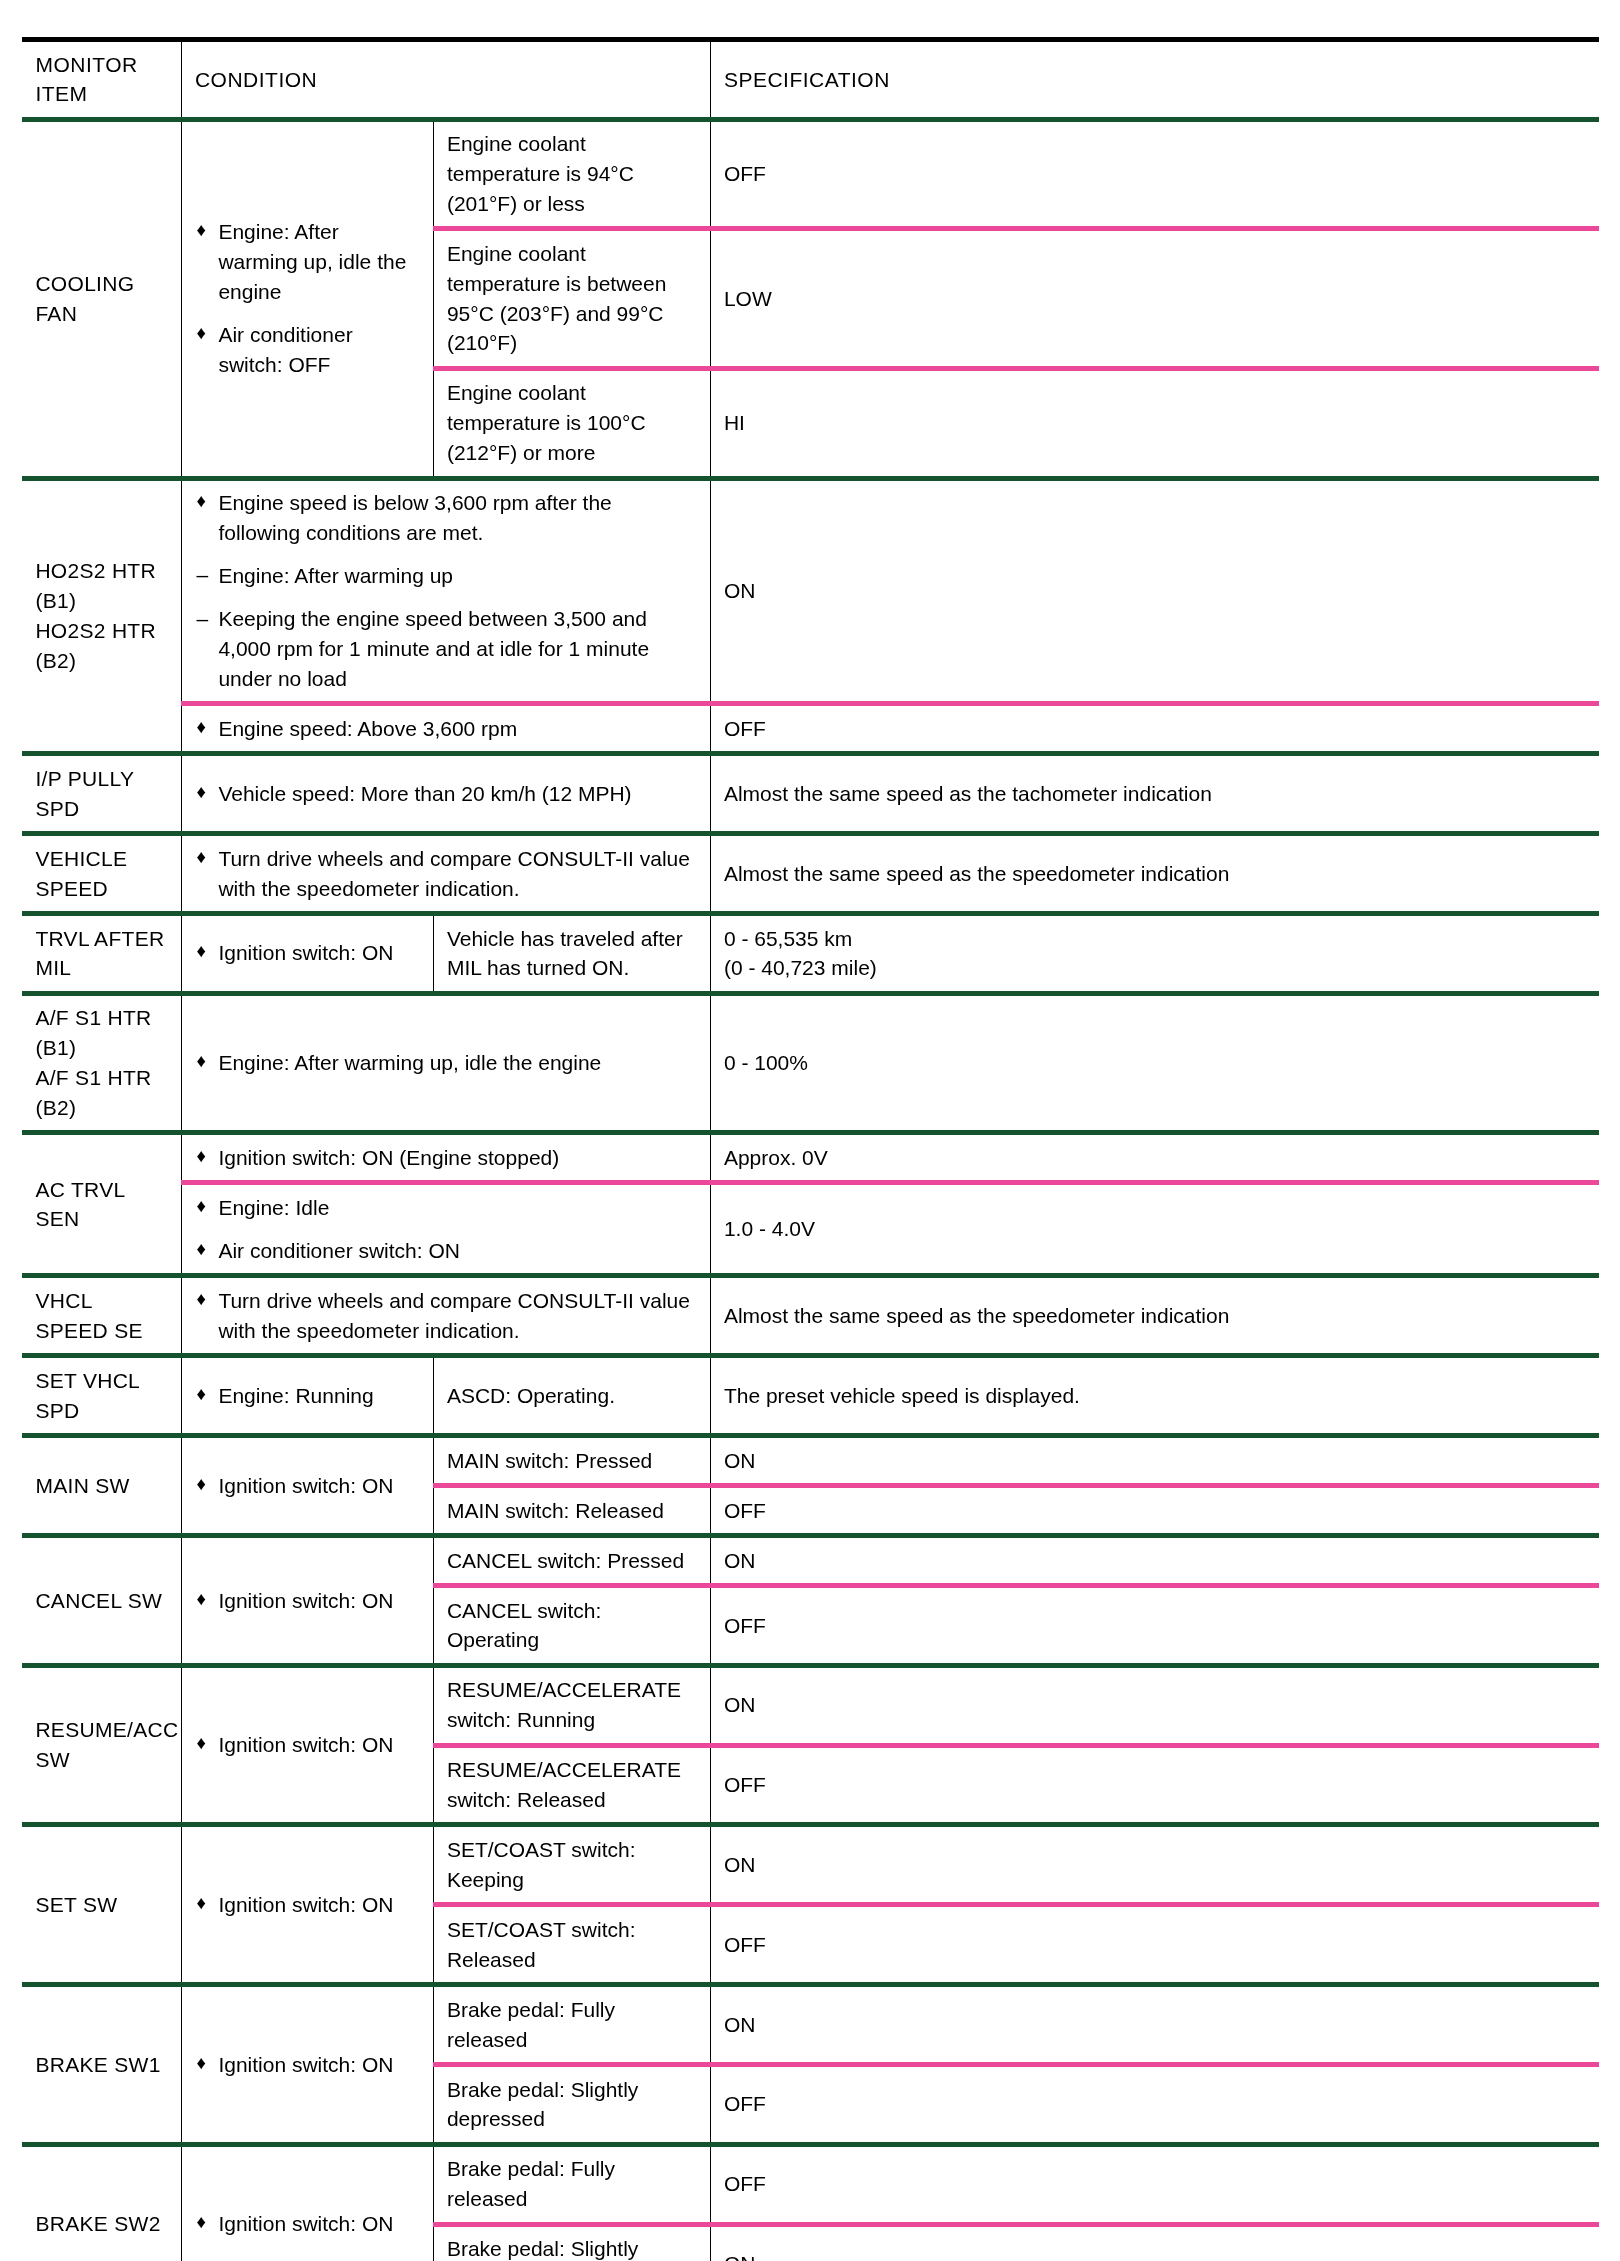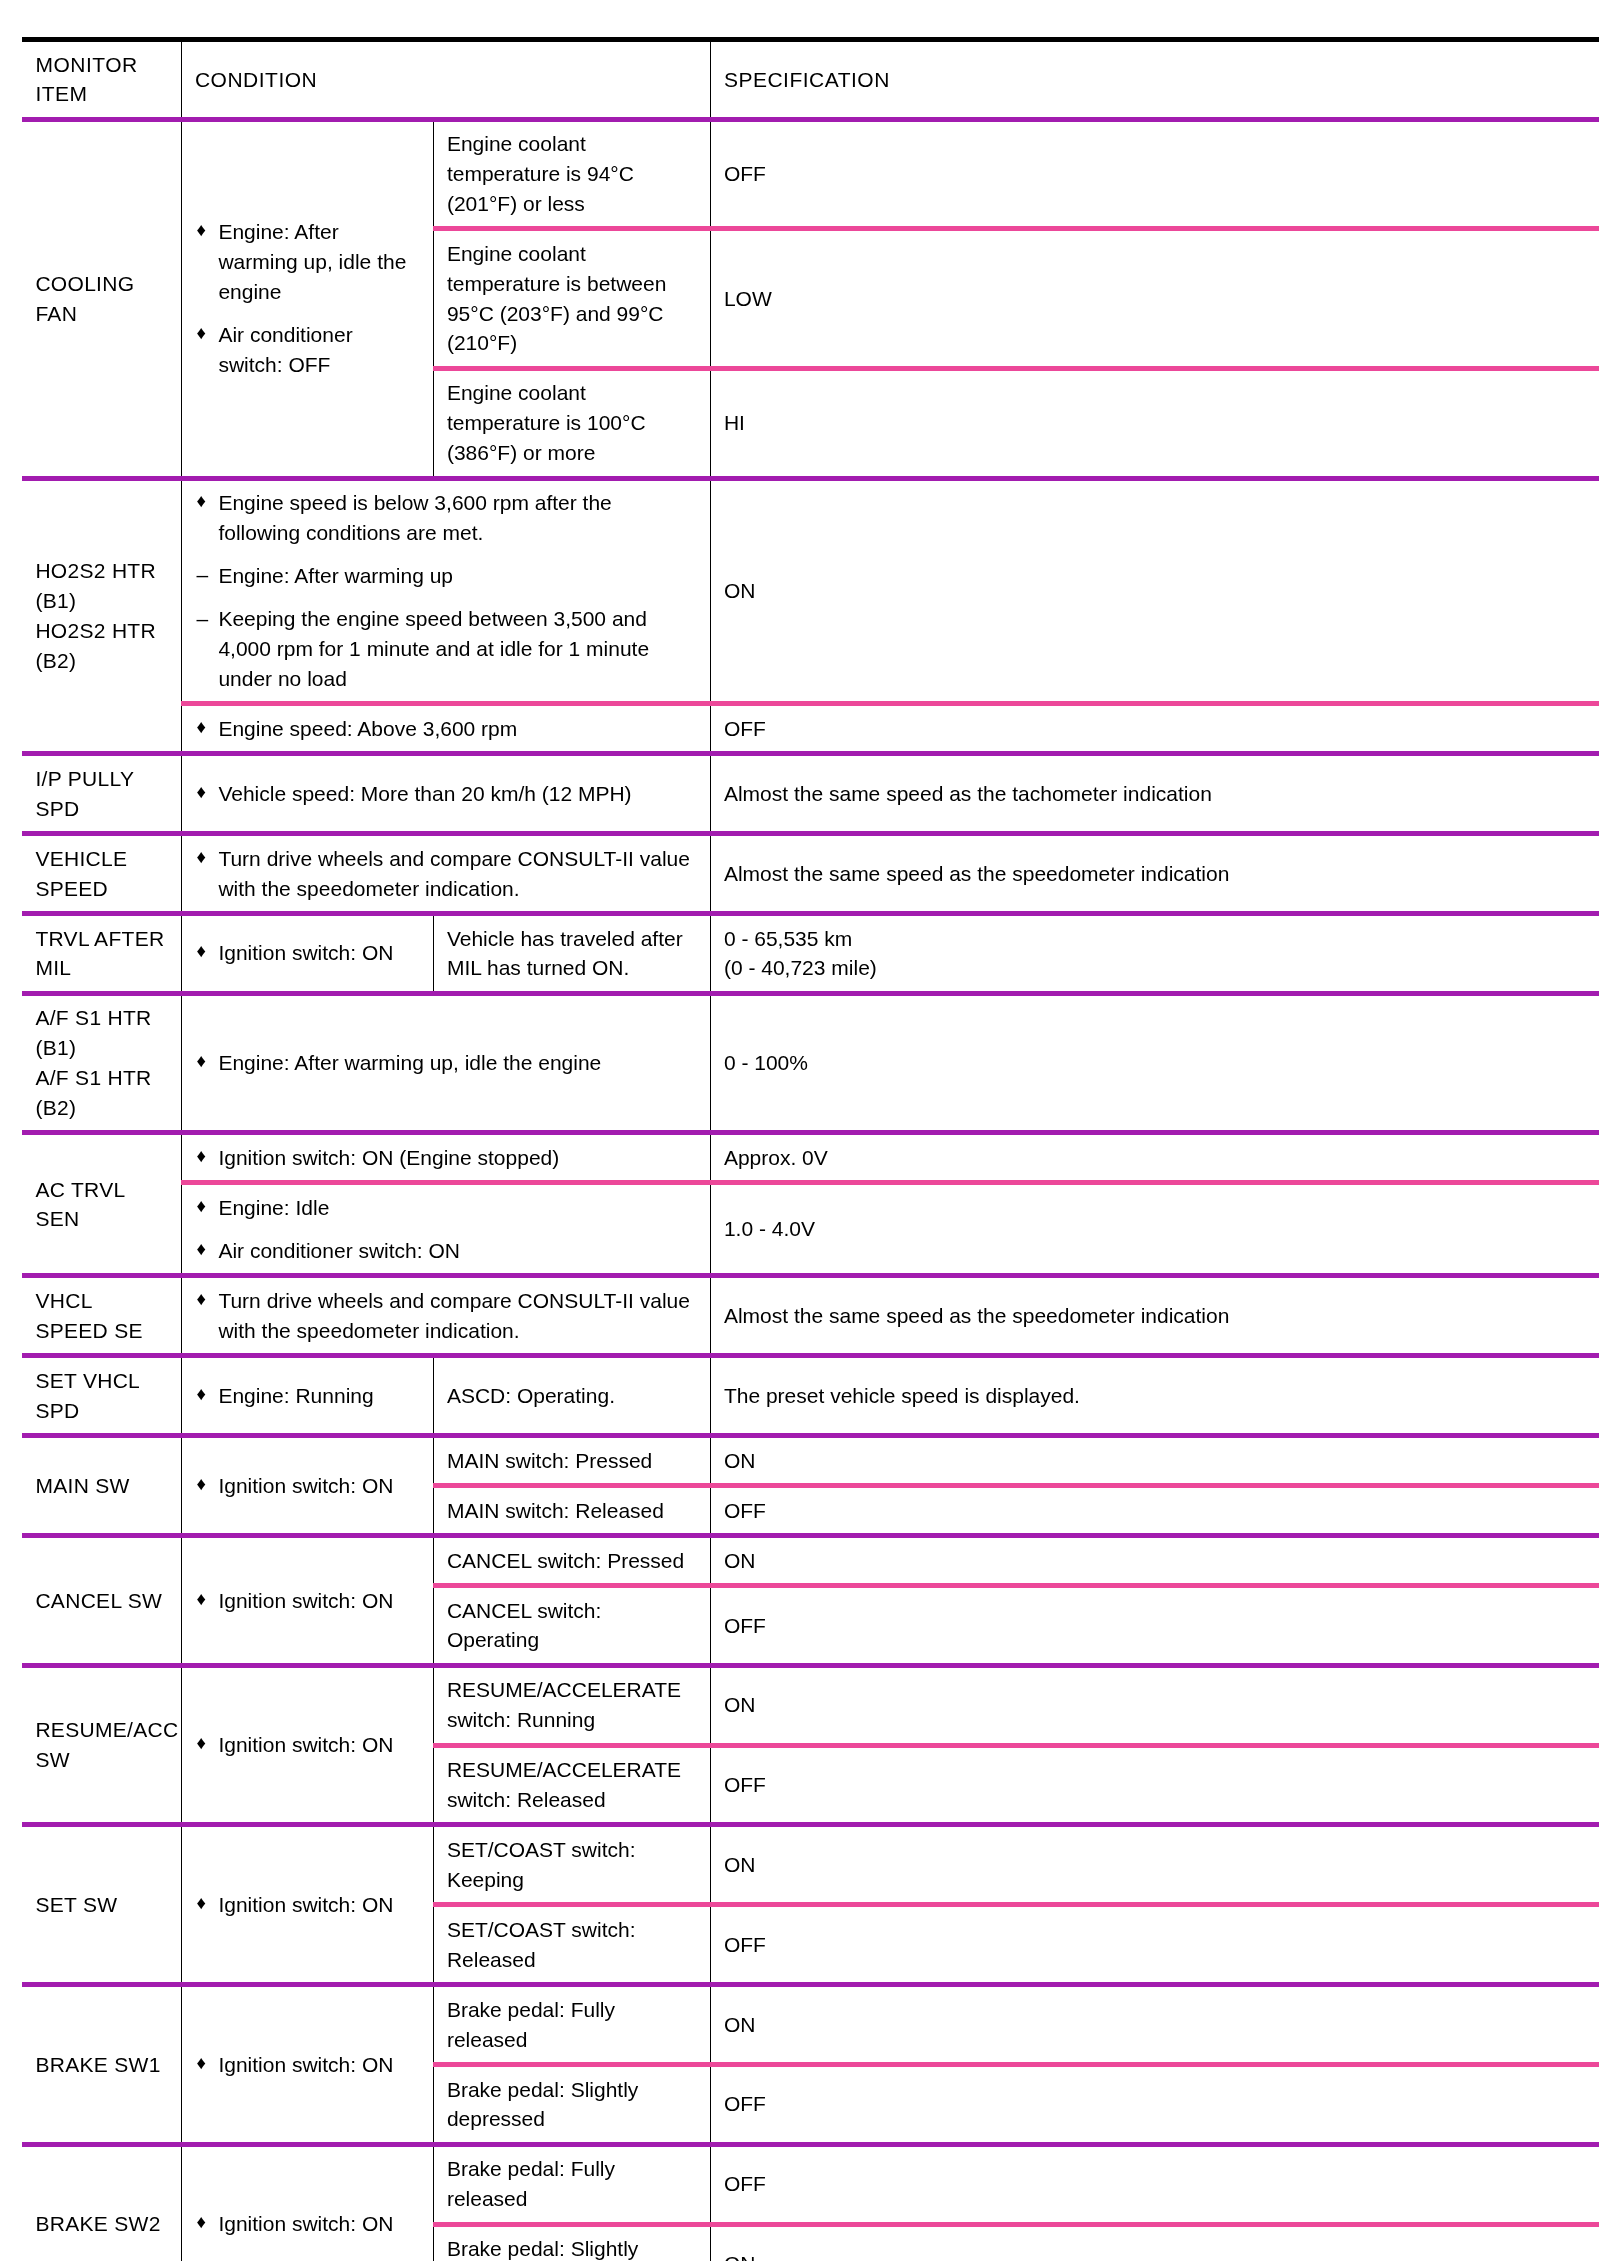--- a/index.html
+++ b/index.html
@@ -50,21 +50,21 @@
     text-align: center;
     border-top: none;
     border-bottom: 5px solid #000;
     padding-top: 11.8px;
     padding-bottom: 11.8px;
     letter-spacing: 0.5px;
   }
   thead th.hdr-mon { border-left: none; }
 
   
-  tr.group-start > td { border-top: 5px solid #a21caf; }
+  tr.group-start > td { border-top: 5px solid #14532d; }
   tr.sub-heavy > td { border-top: 5px solid #ec4899; }
 
   
 
   .item-cell {
     text-align: left;
     padding-left: 22px;
     letter-spacing: 0.3px;
   }
   .spec-cell {
@@ -131,21 +131,21 @@
           </ul>
         </td>
         <td>Engine coolant temperature is 94°C (201°F) or less</td>
         <td class="spec-cell">OFF</td>
       </tr>
       <tr class="sub-heavy">
         <td>Engine coolant temperature is between 95°C (203°F) and 99°C (210°F)</td>
         <td class="spec-cell">LOW</td>
       </tr>
       <tr class="sub-heavy">
-        <td>Engine coolant temperature is 100°C (386°F) or more</td>
+        <td>Engine coolant temperature is 100°C (212°F) or more</td>
         <td class="spec-cell">HI</td>
       </tr>
 
       <tr class="group-start">
         <td class="item-cell" rowspan="2">
           <span>HO2S2 HTR (B1)</span><br>
           <span>HO2S2 HTR (B2)</span>
         </td>
         <td colspan="2">
           <ul class="blist">

